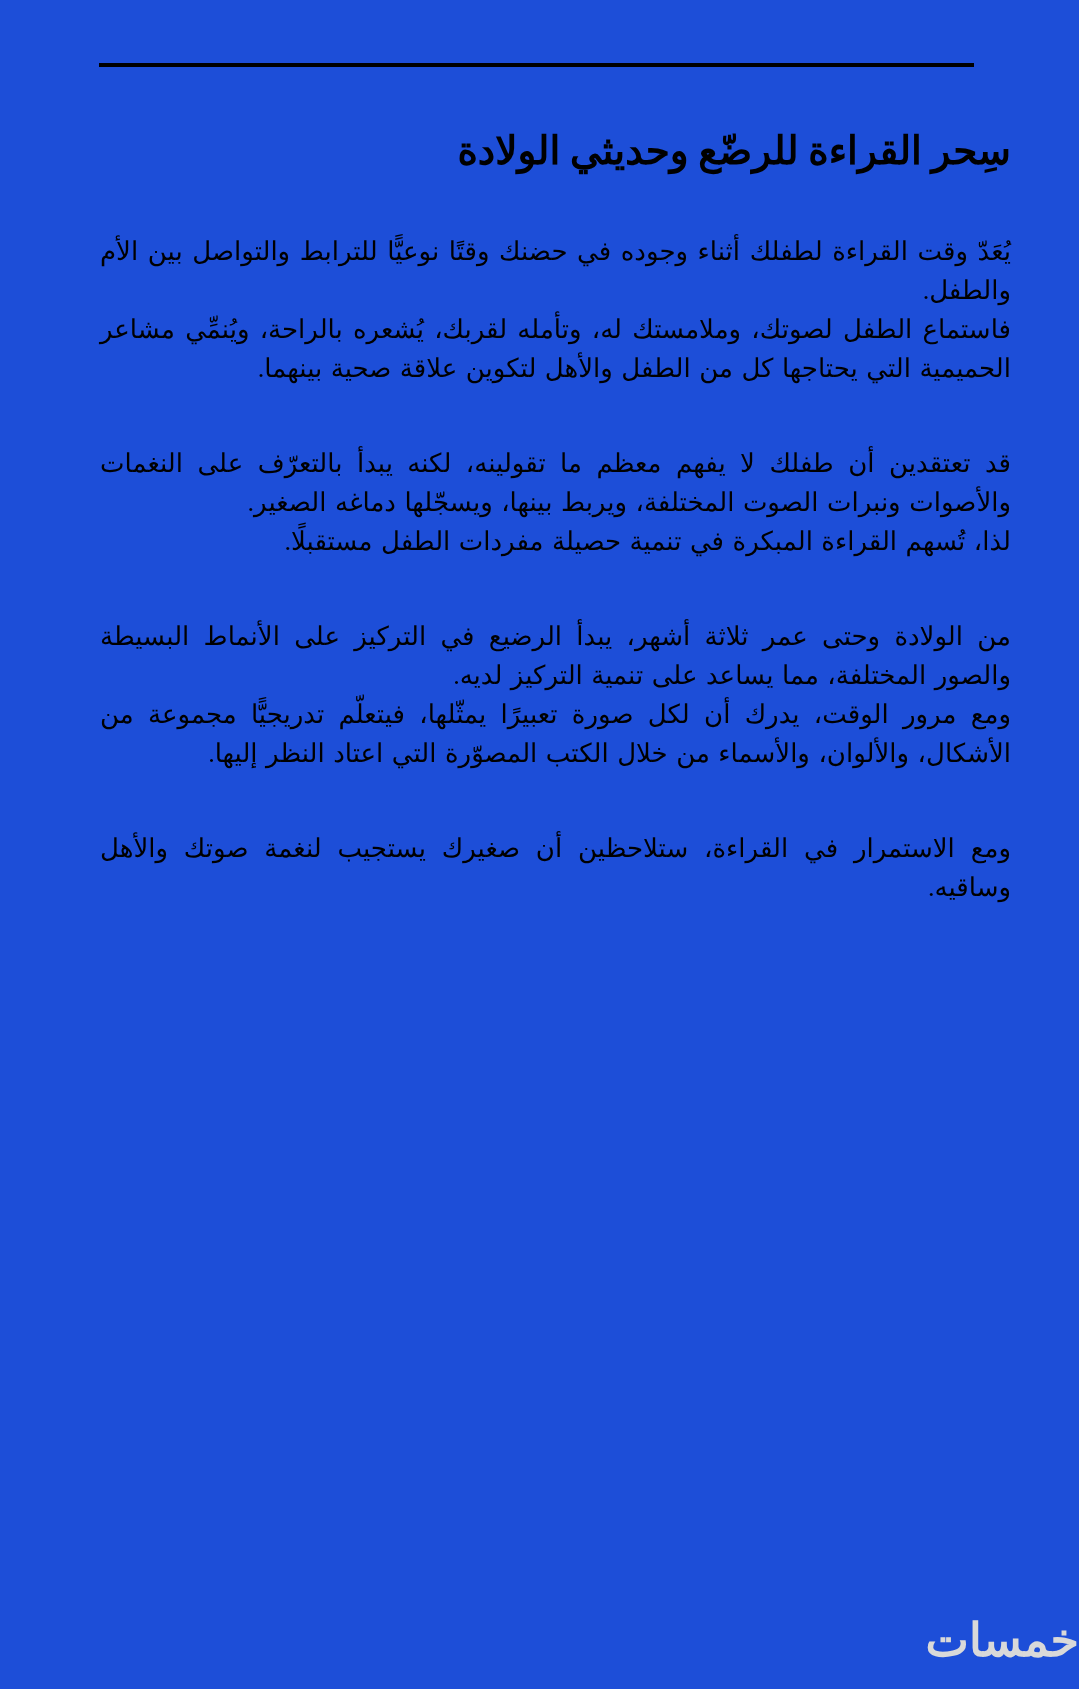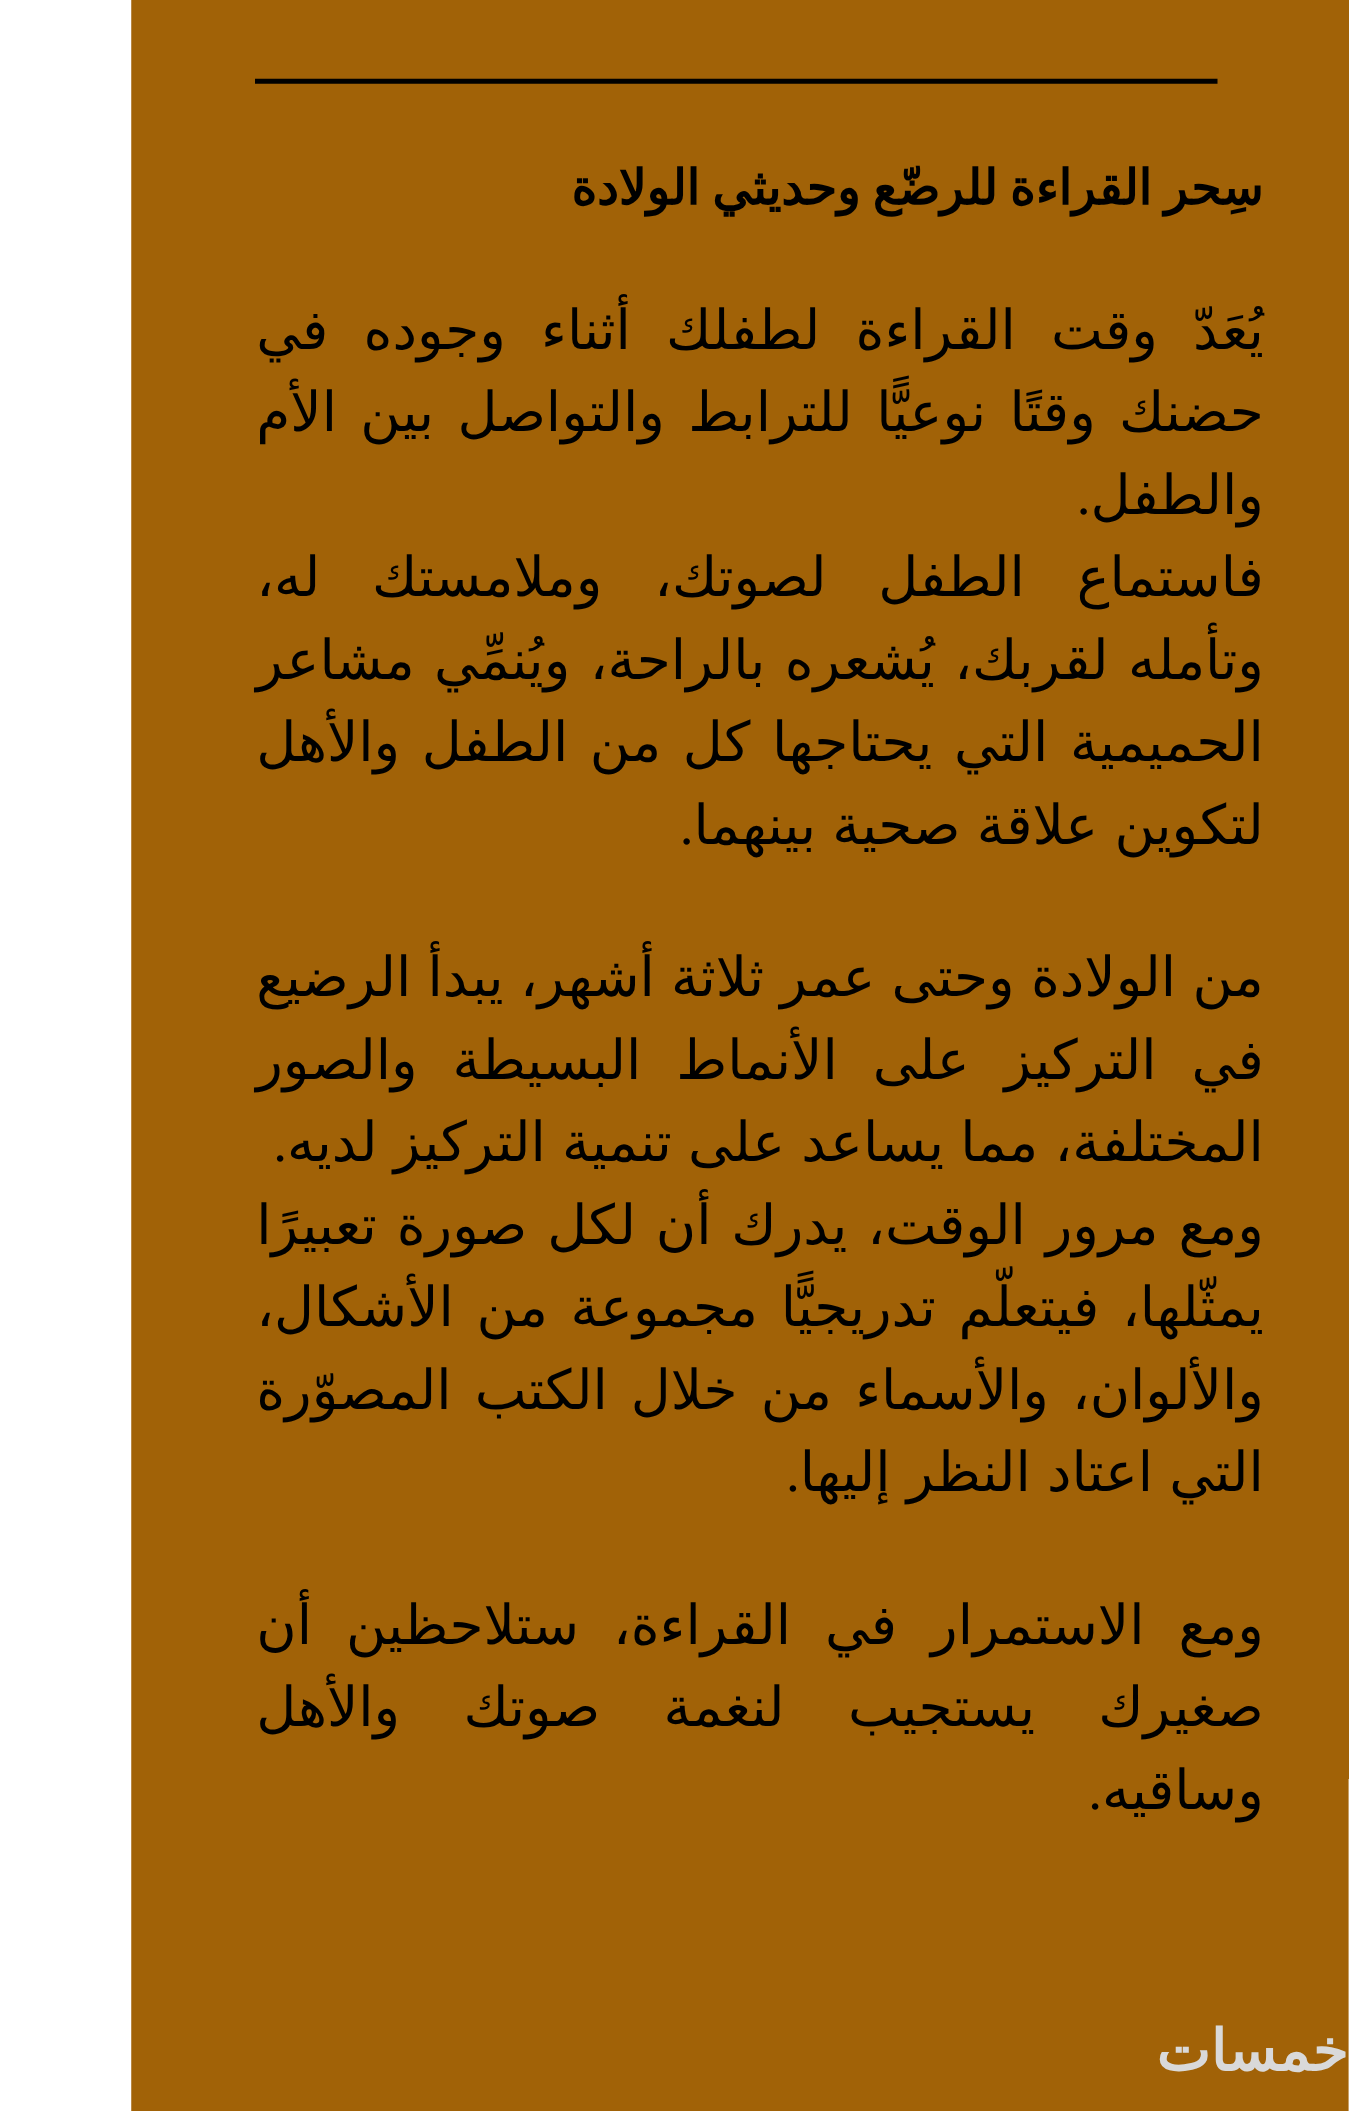--- a/index.html
+++ b/index.html
@@ -1,23 +1,23 @@
 <!DOCTYPE html>
 <html lang="ar" dir="rtl" style="--text-color: #000000; --rule-color: #000000; --watermark-color: #d9d9d9;"><head>
 <meta charset="utf-8">
 <style>
   * { margin: 0; padding: 0; box-sizing: border-box; }
   html, body { background: #ffffff; }
   body { font-family: "Liberation Serif", "DejaVu Serif", serif; }
 
   .page {
     position: relative;
-    width: 974px;
+    width: 1079px;
     height: 1689px;
-    background: #a16207;
+    background: #1d4ed8;
     overflow: hidden;
     direction: rtl;
     color: var(--text-color, #000000);
   }
 
   .top-rule {
     border: none;
     border-top: 4px solid var(--rule-color, #000000);
     margin-top: 63px;
     margin-left: 99px;
@@ -36,21 +36,21 @@
     text-align: right;
     line-height: 1.45;
     letter-spacing: 0;
   }
 
   .article-body {
     margin-top: 52px;
   }
 
   .para {
-    font-size: 44px;
+    font-size: 26px;
     line-height: 1.5;
     text-align: justify;
     text-align-last: right;
     margin-bottom: 56px;
     word-spacing: 2px;
     margin-left: 32px;
   }
 
   .watermark {
     position: absolute;
@@ -70,20 +70,21 @@
 
 <div class="page">
 
   <hr class="top-rule">
 
   <div class="content">
     <h1 class="title">سِحر القراءة للرضّع وحديثي الولادة</h1>
 
     <div class="article-body">
         <p class="para"><span>يُعَدّ وقت القراءة لطفلك أثناء وجوده في حضنك وقتًا نوعيًّا للترابط والتواصل بين الأم والطفل.</span><br><span>فاستماع الطفل لصوتك، وملامستك له، وتأمله لقربك، يُشعره بالراحة، ويُنمِّي مشاعر الحميمية التي يحتاجها كل من الطفل والأهل لتكوين علاقة صحية بينهما.</span></p>
+        <p class="para"><span>قد تعتقدين أن طفلك لا يفهم معظم ما تقولينه، لكنه يبدأ بالتعرّف على النغمات والأصوات ونبرات الصوت المختلفة، ويربط بينها، ويسجّلها دماغه الصغير.</span><br><span>لذا، تُسهم القراءة المبكرة في تنمية حصيلة مفردات الطفل مستقبلًا.</span></p>
         <p class="para"><span>من الولادة وحتى عمر ثلاثة أشهر، يبدأ الرضيع في التركيز على الأنماط البسيطة والصور المختلفة، مما يساعد على تنمية التركيز لديه.</span><br><span>ومع مرور الوقت، يدرك أن لكل صورة تعبيرًا يمثّلها، فيتعلّم تدريجيًّا مجموعة من الأشكال، والألوان، والأسماء من خلال الكتب المصوّرة التي اعتاد النظر إليها.</span></p>
         <p class="para"><span>ومع الاستمرار في القراءة، ستلاحظين أن صغيرك يستجيب لنغمة صوتك والأهل وساقيه.</span><br></p>
       </div>
   </div>
 
   <div class="watermark">خمسات</div>
 
 </div>
 
 </body></html>

